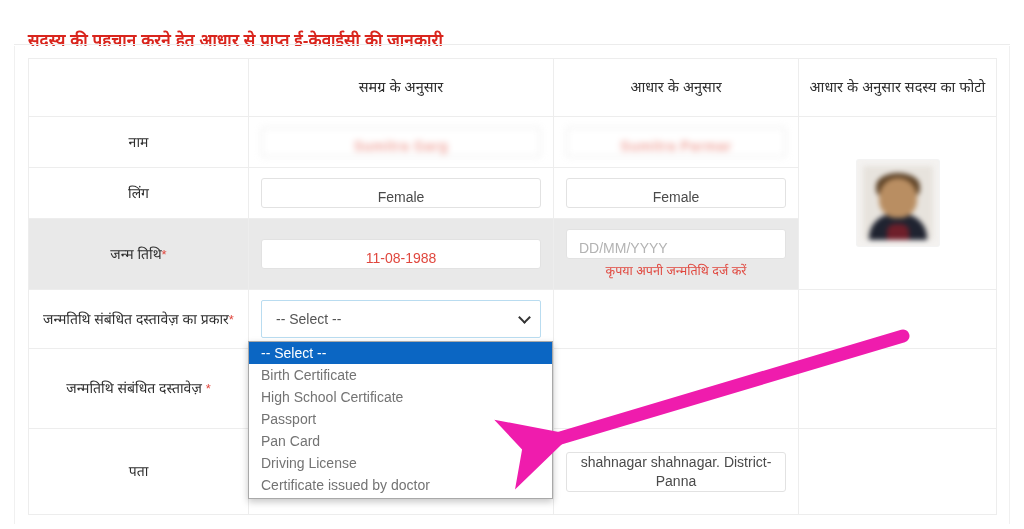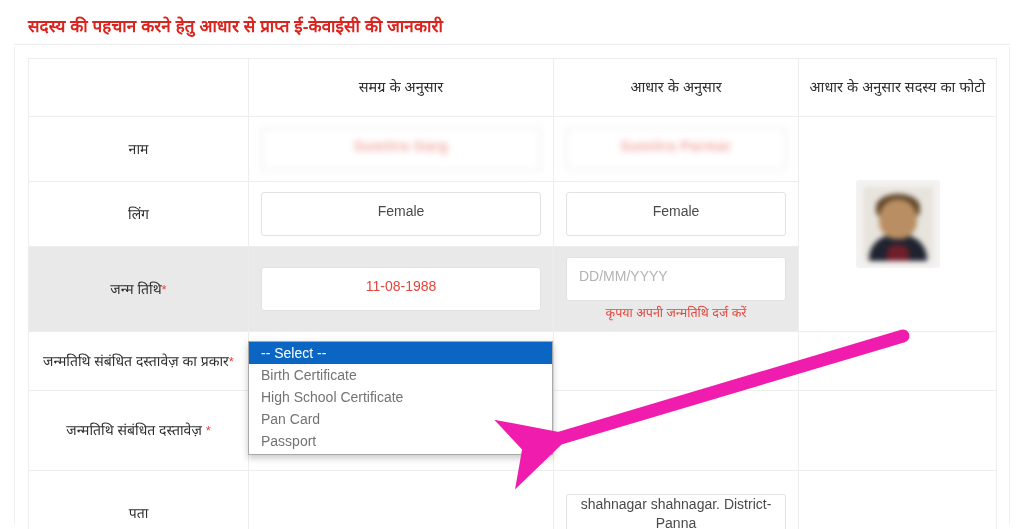--- a/index.html
+++ b/index.html
@@ -13,21 +13,21 @@
   }
   #page {
     position: relative;
     width: 1024px; height: 529px;
     background: #ffffff;
   }
 
   
   .panel-title {
     position: absolute;
-    left: 28px; top: 14px;
+    left: 28px; top: 28px;
     font-size: 17px;
     font-weight: bold;
     color: #d9251d;
     letter-spacing: 0.1px;
     white-space: nowrap;
   }
   .title-rule {
     position: absolute;
     left: 14px; top: 44px;
     width: 996px; height: 1px;
@@ -85,21 +85,21 @@
     padding: 10px 12px;
   }
   tr.shaded td { background: #e9e9e9; }
 
   .req { color: #e0473e; font-size: 13px; }
 
   
   .field {
     display: block;
     width: 100%;
-    height: 44px;
+    height: 30px;
     line-height: 36px;
     border: 1px solid #e2e2e2;
     border-radius: 3px;
     background: #ffffff;
     text-align: center;
     font-size: 14px;
     color: #4a4a4a;
   }
   .field.tall {
     height: 40px;
@@ -322,22 +322,24 @@
         <td class="cell"></td>
       </tr>
 
     </tbody>
   </table>
 
   <div class="dropdown">
     <div class="dd-opt sel">-- Select --</div>
     <div class="dd-opt">Birth Certificate</div>
     <div class="dd-opt">High School Certificate</div>
+    <div class="dd-opt">Passport</div>
     <div class="dd-opt">Pan Card</div>
-    <div class="dd-opt">Passport</div>
+    <div class="dd-opt">Driving License</div>
+    <div class="dd-opt">Certificate issued by doctor</div>
   </div>
 
   <svg class="arrow-layer" viewBox="0 0 1024 529">
     <defs>
       <marker id="am" markerWidth="6" markerHeight="6" refX="2.2" refY="3" orient="auto" markerUnits="strokeWidth">
         <path d="M5.6,0.2 L0.2,3 L5.6,5.8 L4.2,3 Z" fill="#ef1cad"></path>
       </marker>
     </defs>
     <line x1="903" y1="336" x2="547" y2="442" stroke="#ef1cad" stroke-width="13" stroke-linecap="round" marker-end="url(#am)"></line>
   </svg>

